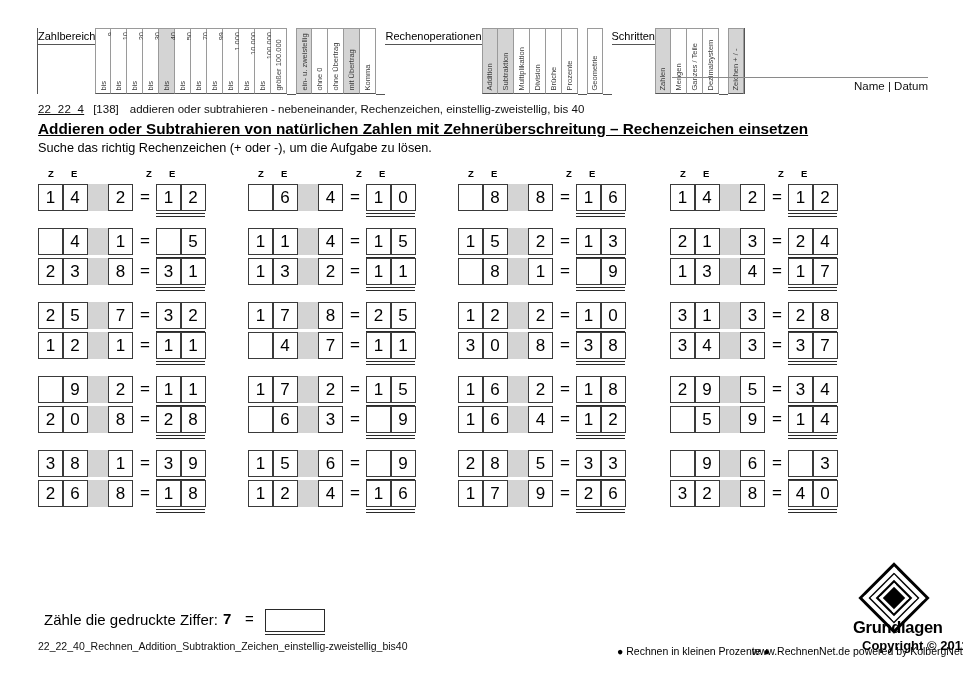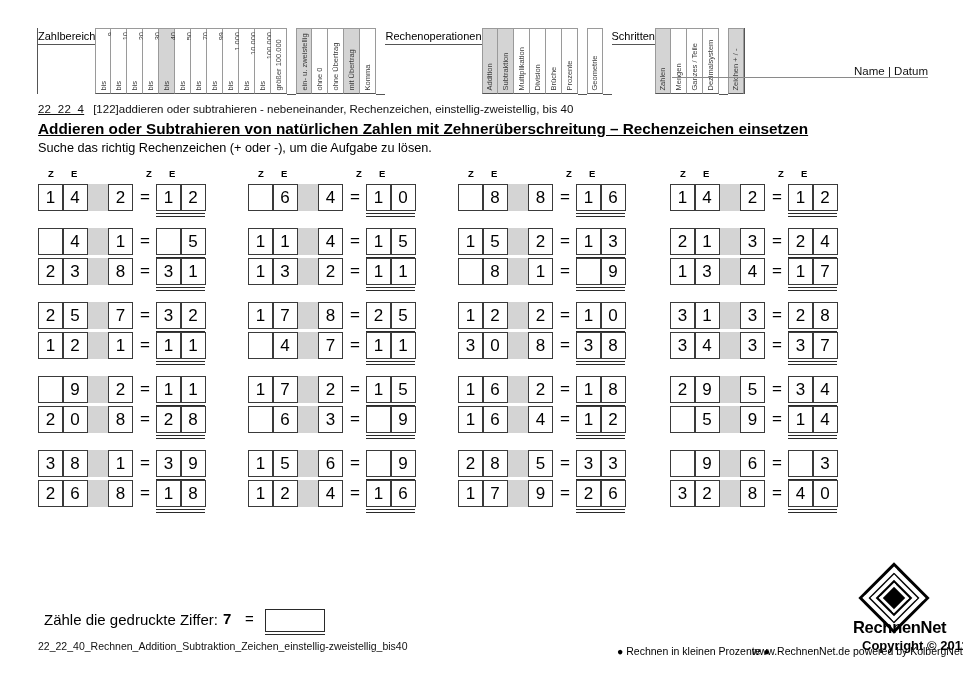--- a/index.html
+++ b/index.html
@@ -59,32 +59,32 @@
   }
   .gap{width:9px;}
   .gap-inner{width:9px;border-bottom:1px solid #555;height:100%;}
 
   
   #name-line{
     position:absolute;left:672px;top:77px;width:256px;
     border-top:1px solid #8a8a8a;
   }
   #name-label{
-    position:absolute;right:35px;top:65px;
+    position:absolute;right:35px;top:80px;
     font-size:11.5px;color:#111;margin-left:41px;
   }
 
   
   #code-line{
     position:absolute;left:38px;top:103px;
     font-size:11.5px;color:#111;white-space:nowrap;
   }
   #code-line .c1{letter-spacing:.2px;text-decoration:underline;}
   #code-line .c2{margin-left:9px;}
-  #code-line .c3{}
+  #code-line .c3{margin-left:11px;}
   #main-title{
     position:absolute;left:38px;top:120px;
     font-size:15.3px;font-weight:bold;white-space:nowrap;text-decoration:underline;
   }
   #sub-title{
     position:absolute;left:38px;top:141px;
     font-size:12.7px;white-space:nowrap;
   }
 
   
@@ -337,21 +337,21 @@
           <span class="vtxt">Zeichen + / -</span>
         </div>
       </div>
     </div>
   </div>
 
 <div id="name-line"></div>
 <div id="name-label">Name | Datum</div>
 
 <div id="code-line">
-  <span class="c1">22_22_4</span><span class="c2">[122]</span><span class="c3">addieren oder subtrahieren - nebeneinander, Rechenzeichen, einstellig-zweistellig, bis 40</span>
+  <span class="c1">22_22_4</span><span class="c2">[138]</span><span class="c3">addieren oder subtrahieren - nebeneinander, Rechenzeichen, einstellig-zweistellig, bis 40</span>
 </div>
 <div id="main-title">Addieren oder Subtrahieren von natürlichen Zahlen mit Zehnerüberschreitung – Rechenzeichen einsetzen</div>
 <div id="sub-title">Suche das richtig Rechenzeichen (+ oder -), um die Aufgabe zu lösen.</div>
 
 <div id="grid">
     <div class="col" style="left: 0px;">
       <div class="hdr">
         <span class="z1">Z</span>
         <span class="e1">E</span>
         <span class="z2">Z</span>
@@ -824,14 +824,14 @@
       <polygon points="23,23 -23,23 -23,18 18,18"></polygon>
       <polygon points="-23,23 -23,-23 -18,-23 -18,18"></polygon>
       <polygon points="-15,-15 15,-15 15,-11 -11,-11"></polygon>
       <polygon points="15,-15 15,15 11,15 11,-11"></polygon>
       <polygon points="15,15 -15,15 -15,11 11,11"></polygon>
       <polygon points="-15,15 -15,-15 -11,-15 -11,11"></polygon>
     </g>
     <polygon points="-7,-7 7,-7 7,7 -7,7" fill="#000"></polygon>
   </g>
 </svg>
-<div id="logo-name">RechnenNet</div>
+<div id="logo-name">Grundlagen</div>
 <div id="logo-copy">Copyright © 2011 - 2024</div>
 
 </body></html>

